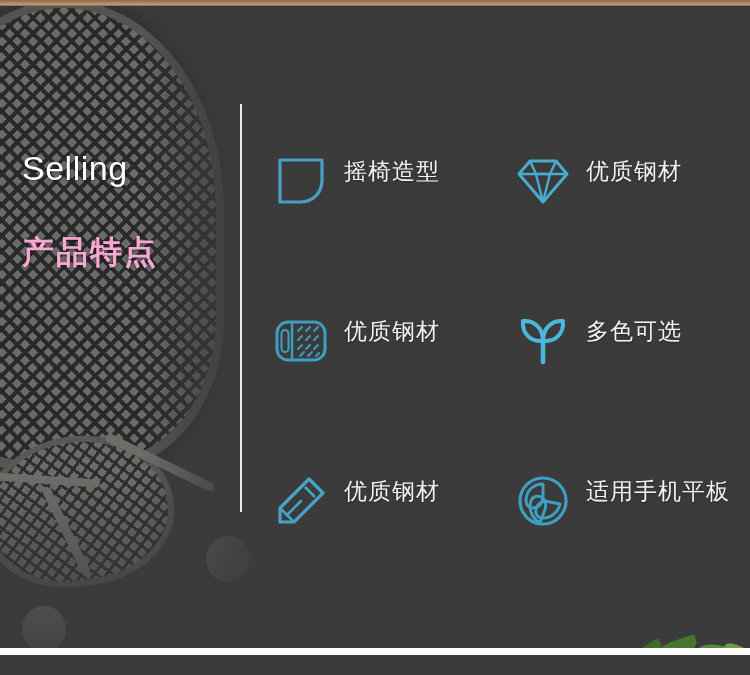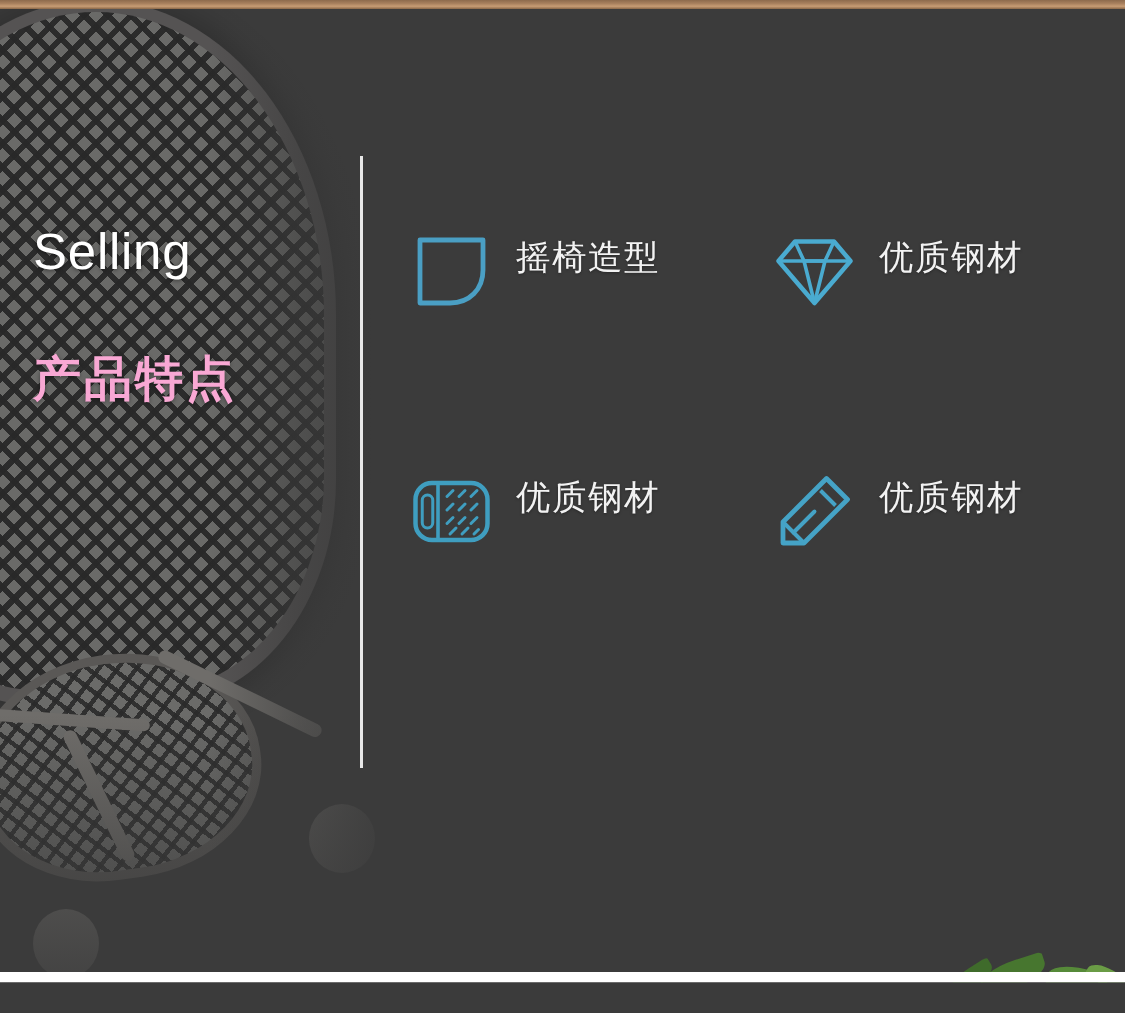--- a/index.html
+++ b/index.html
@@ -199,36 +199,63 @@
               <path d="M42 37 l3 -3"></path>
           </g>
         </svg>
       </span>
       <span class="feat-body">
         <span class="feat-label">优质钢材</span>
         <span class="feat-rule"></span>
       </span>
     </div>
 
+    <div class="feature">
+      <span class="feat-icon">
+        <svg width="52" height="50" viewBox="0 0 52 50" fill="none">
+          <path d="M26 46 V22" stroke="#4ab8dc" stroke-width="4.5" stroke-linecap="round"></path>
+          <path d="M26 25 C26 12 17 4 6 5 C5 17 13 26 26 25 Z" stroke="#4ab8dc" stroke-width="4" stroke-linejoin="round"></path>
+          <path d="M26 25 C26 12 35 4 46 5 C47 17 39 26 26 25 Z" stroke="#4ab8dc" stroke-width="4" stroke-linejoin="round"></path>
+        </svg>
+      </span>
+      <span class="feat-body">
+        <span class="feat-label">多色可选</span>
+        <span class="feat-rule"></span>
+      </span>
+    </div>
 
     <div class="feature">
       <span class="feat-icon">
         <svg width="52" height="52" viewBox="0 0 52 52" fill="none">
           <path d="M34 4 L48 18 L19 47 L5 47 L5 33 Z" stroke="#45a3c6" stroke-width="3.2" stroke-linejoin="round"></path>
           <path d="M30 12 L40 22" stroke="#45a3c6" stroke-width="2.6"></path>
           <path d="M12 40 L26 26" stroke="#45a3c6" stroke-width="2.6" stroke-linecap="round"></path>
           <path d="M5 33 L19 47" stroke="#45a3c6" stroke-width="2.6"></path>
         </svg>
       </span>
       <span class="feat-body">
         <span class="feat-label">优质钢材</span>
         <span class="feat-rule"></span>
       </span>
     </div>
 
+    <div class="feature">
+      <span class="feat-icon">
+        <svg width="54" height="54" viewBox="0 0 54 54" fill="none">
+          <circle cx="27" cy="27" r="23" stroke="#3f9fc2" stroke-width="3.2"></circle>
+          <path d="M27 10 C17 10 10 17 10 27 C10 31 13 34 17 34 C23 34 27 29 27 22 Z" stroke="#3f9fc2" stroke-width="3" stroke-linejoin="round"></path>
+          <path d="M44 30 C42 39 34 45 25 44 C21 43 19 39 20 35 C21 29 28 26 34 28 Z" stroke="#3f9fc2" stroke-width="3" stroke-linejoin="round"></path>
+          <path d="M24 49 C16 44 12 35 15 27 C16 23 21 21 25 23 C30 25 31 32 28 38 Z" stroke="#3f9fc2" stroke-width="3" stroke-linejoin="round"></path>
+        </svg>
+      </span>
+      <span class="feat-body">
+        <span class="feat-label">适用手机平板</span>
+        <span class="feat-rule"></span>
+      </span>
+    </div>
 
   </div>
 
   <div class="leaf-cluster">
     <span class="leaf l3"></span>
     <span class="leaf l1"></span>
     <span class="leaf l2"></span>
     <span class="leaf l4"></span>
   </div>
   <div class="bottom-strip"></div>

